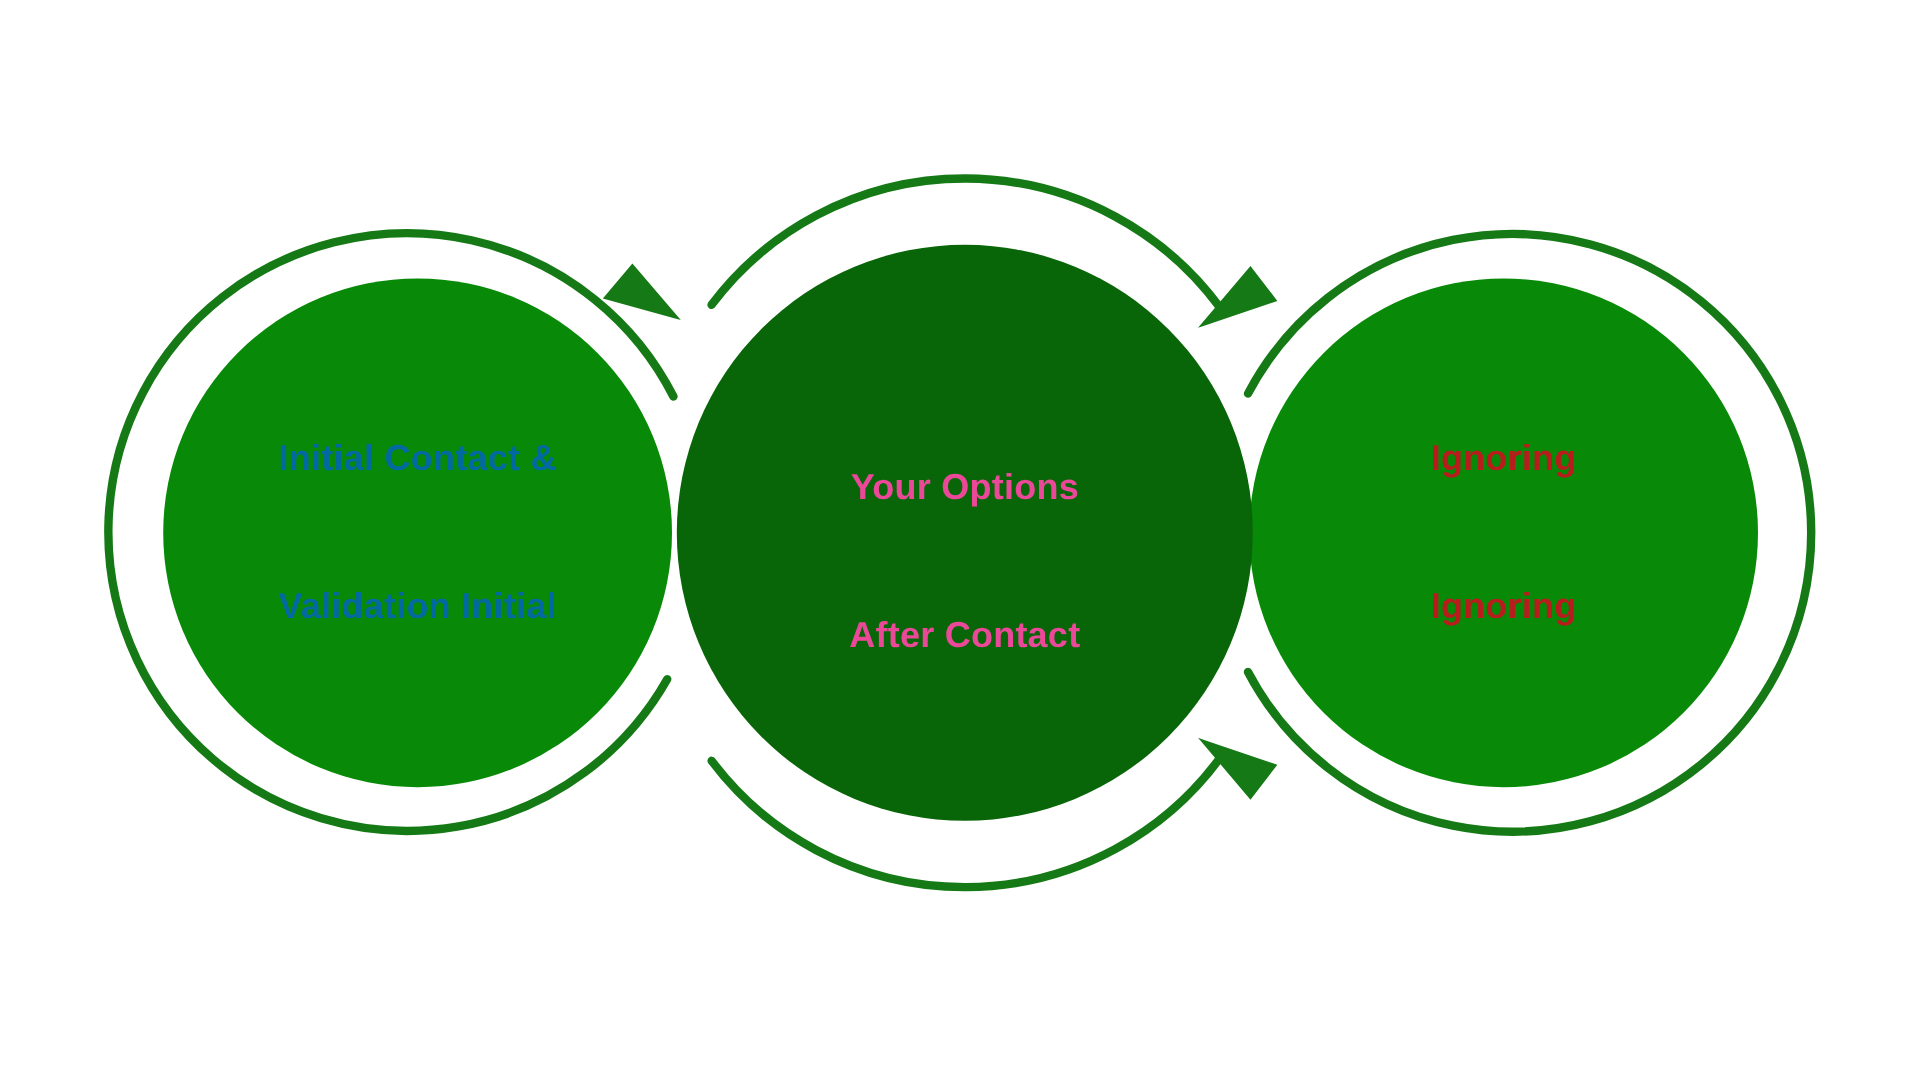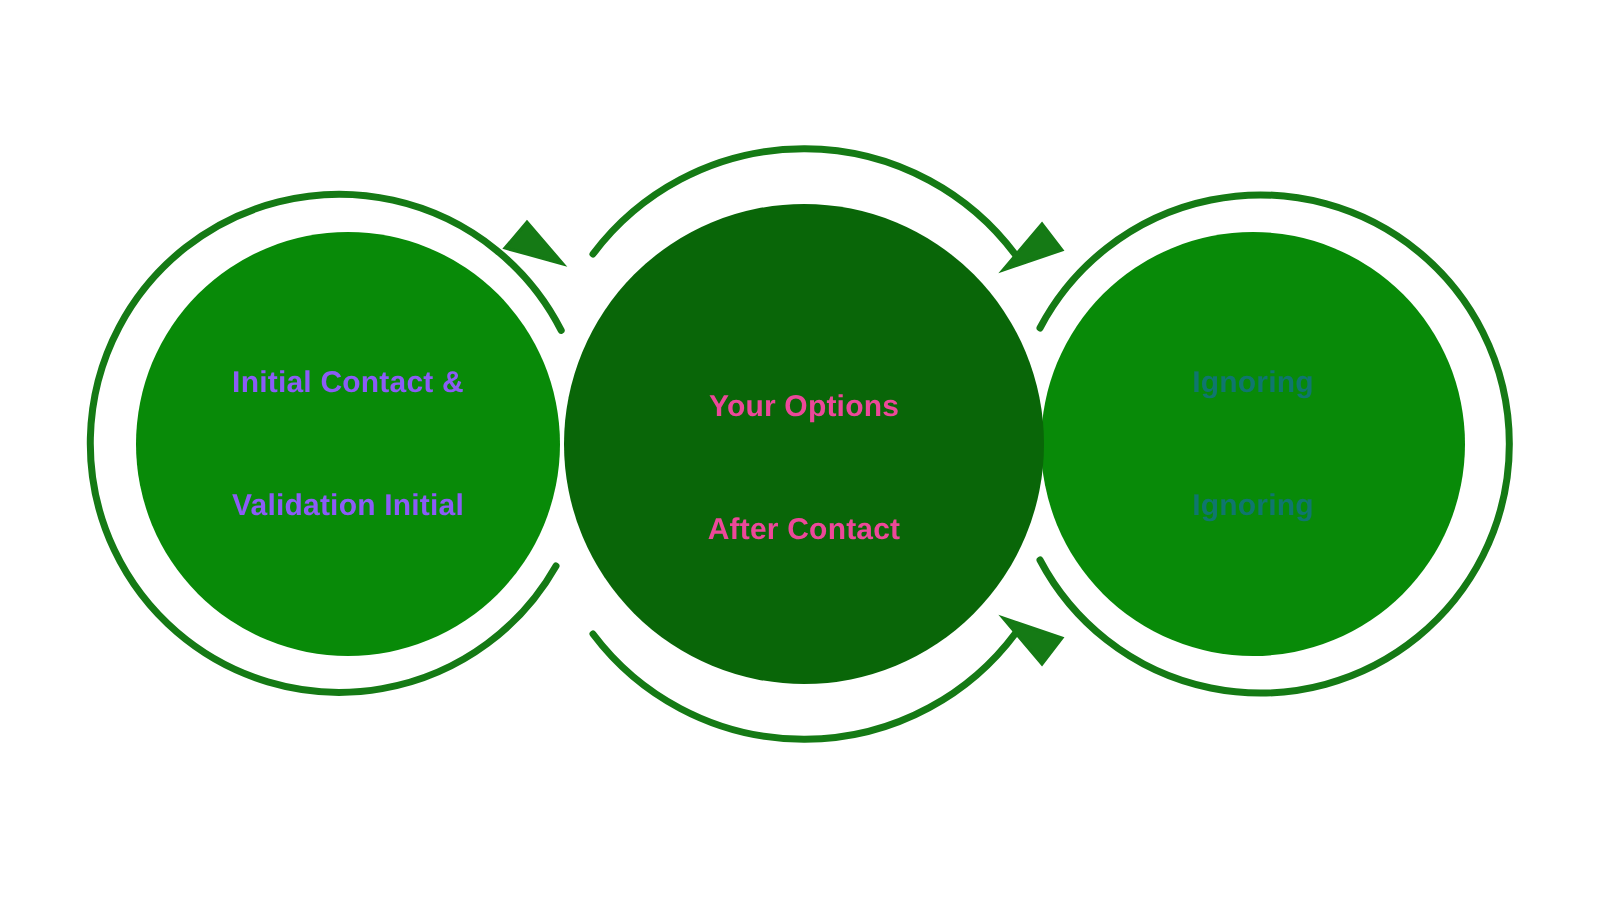--- a/index.html
+++ b/index.html
@@ -74,28 +74,28 @@
     </g>
 
     <circle id="node-circle-left" cx="348" cy="444" r="212" fill="#088A08"></circle>
 
     <circle id="node-circle-right" cx="1253" cy="444" r="212" fill="#088A08"></circle>
 
     <circle id="node-circle-middle" cx="804" cy="444" r="240" fill="#096608"></circle>
 
   </svg>
 
-  <div class="node-label" id="label-left" style="left: 348px; top: 444px; color: #8b5cf6;">
+  <div class="node-label" id="label-left" style="left: 348px; top: 444px; color: #0369a1;">
     <div>Initial Contact &amp;</div>
     <div>Validation Initial</div>
   </div>
 
   <div class="node-label" id="label-middle" style="left: 804px; top: 468px; color: #ec4899;">
     <div>Your Options</div>
     <div>After Contact</div>
   </div>
 
-  <div class="node-label" id="label-right" style="left: 1253px; top: 444px; color: #0f766e;">
+  <div class="node-label" id="label-right" style="left: 1253px; top: 444px; color: #b91c1c;">
     <div>Ignoring</div>
     <div>Ignoring</div>
   </div>
 
 </div>
 
 </body></html>

